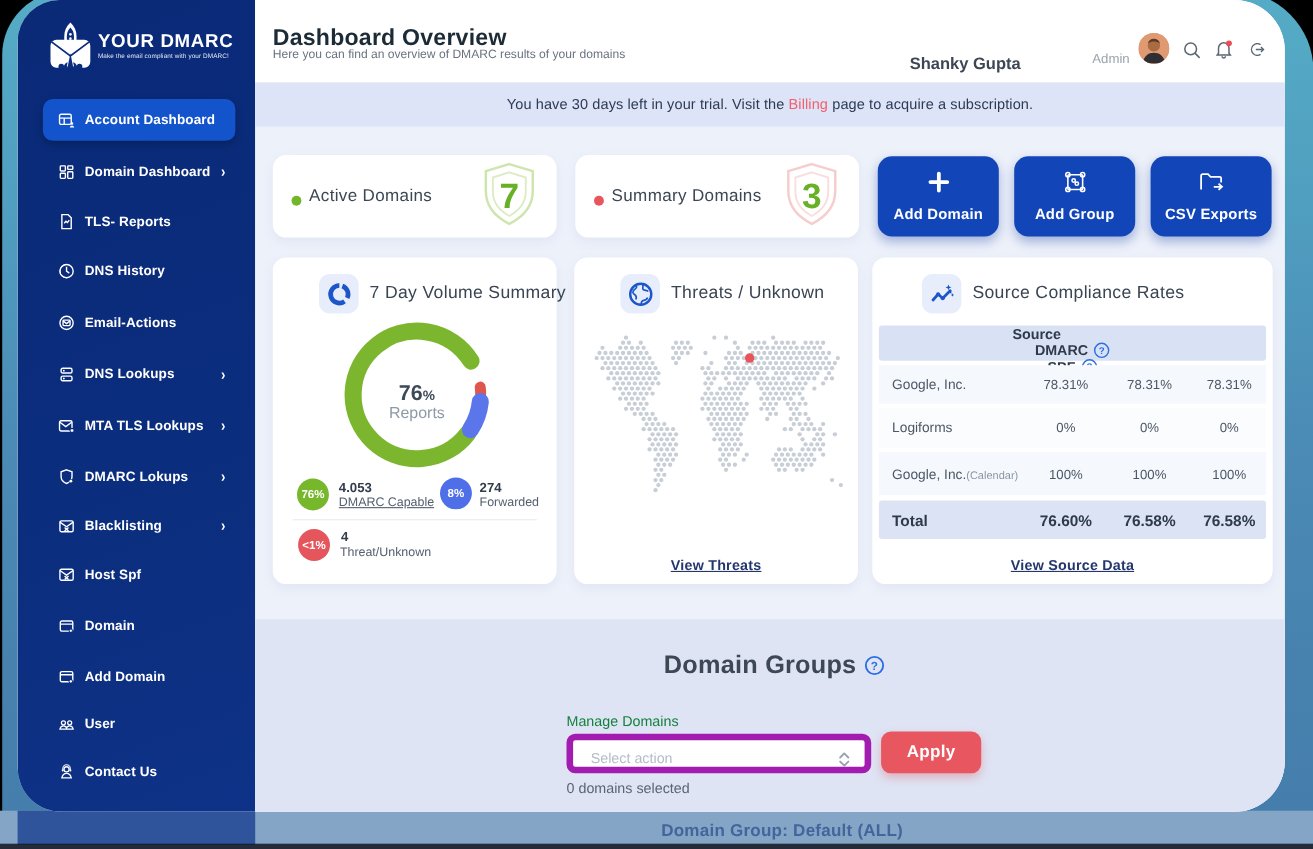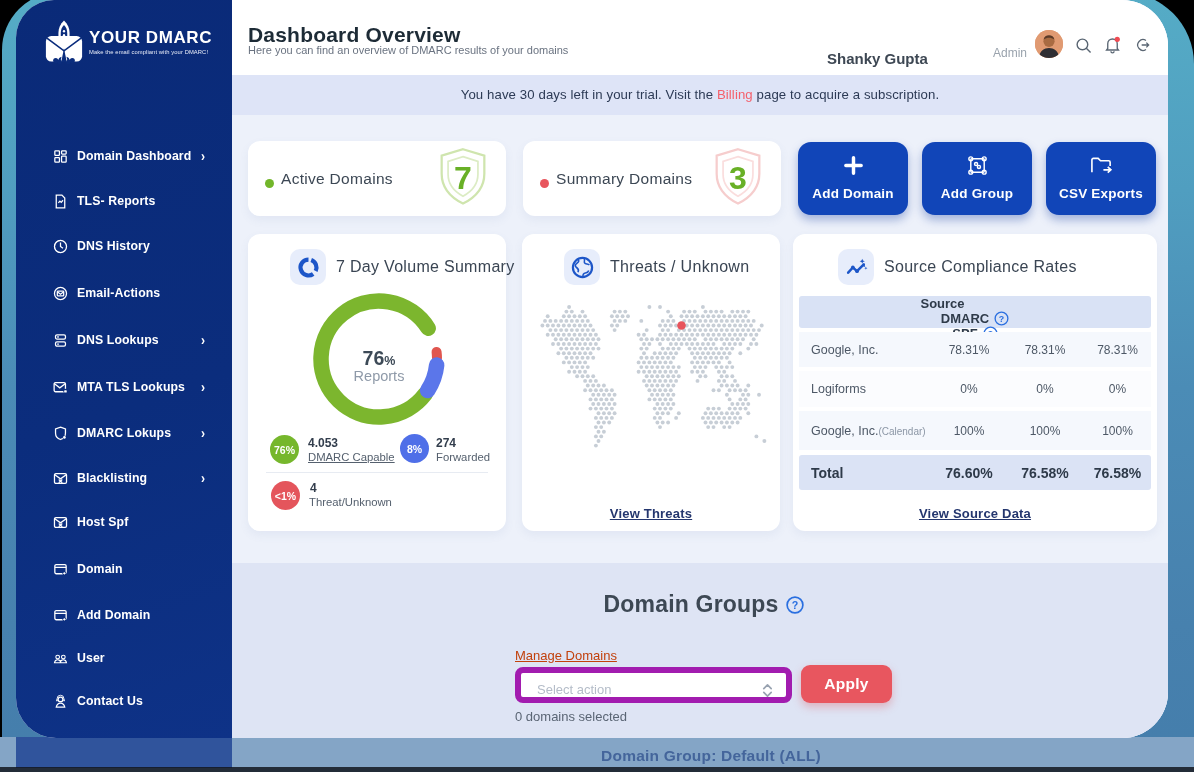--- a/index.html
+++ b/index.html
@@ -61,21 +61,21 @@
 .trow > div { white-space:nowrap; }
 .thead { background:#d9e2f5; border-radius:3px; }
 .c1 { padding-left:12px; width:133px; }
 .c2 { width:74px; text-align:center; font-size:12px; }
 .c3 { width:78px; text-align:center; font-size:12px; }
 .c4 { width:67px; text-align:center; font-size:12px; }
 
 #dgsec { position:absolute; left:0; top:563px; width:936px; height:175px; background:#dee4f4; }
 #dgtitle { position:absolute; left:0; top:28px; width:943px; text-align:center;
   font-size:23px; font-weight:bold; color:#3d4854; letter-spacing:.2px; }
-#mdlabel { position:absolute; left:283px; top:85px; font-size:13px; color:#c2410c;text-decoration:underline; }
+#mdlabel { position:absolute; left:283px; top:85px; font-size:13px; color:#15803d; }
 #selbox { position:absolute; left:283px; top:104px; width:277px; height:36px; background:#fff;
   border:6px solid #a21caf; border-radius:8px; font-size:13px; color:#b4bcc8; line-height:34px; padding-left:16px; }
 #applybtn { position:absolute; left:569px; top:102px; width:91px; height:38px; background:#e8565f;
   border-radius:9px; color:#fff; font-size:15.5px; font-weight:bold; text-align:center; line-height:38px;
   letter-spacing:.3px; box-shadow:0 4px 9px rgba(220,80,90,.35); }
 #domsel { position:absolute; left:283px; top:146px; font-size:13px; color:#5a6574; }
 </style>
 </head>
 <body>
 <div id="glow"></div>
@@ -97,20 +97,27 @@
 <path d="M12.5 43.5c.8-3.2 2.3-4.8 4-5l-1.2 5z" fill="#0b2d7d"></path>
 <path d="M25.5 43.5c-.8-3.2-2.3-4.8-4-5l1.2 5z" fill="#0b2d7d"></path>
 <circle cx="10.5" cy="42.5" r="2.6" fill="#0b2d7d"></circle>
           <circle cx="27.5" cy="42.5" r="2.6" fill="#0b2d7d"></circle>
 <circle cx="14.5" cy="44" r="2.3" fill="#0b2d7d"></circle>
           <circle cx="23.5" cy="44" r="2.3" fill="#0b2d7d"></circle>
 </svg>
 <div style="position:absolute;left:44px;top:10px;font-size:17px;font-weight:bold;color:#fff;letter-spacing:.6px;">YOUR DMARC</div>
 <div style="position:absolute;left:44px;top:31px;font-size:5.8px;color:#e8ecf8;letter-spacing:.1px;">Make the email compliant with your DMARC!</div>
 </div>
+<div class="navitem" id="nav-active" style="top:90px;">
+<div class="ic"><svg viewBox="0 0 24 24" fill="none" stroke="#fff" stroke-width="1.8">
+            <rect x="3" y="4" width="15" height="13" rx="2"></rect>
+            <path d="M3 9h15M9 9v8"></path>
+            <circle cx="19" cy="16" r="1.6" fill="#fff" stroke="none"></circle>
+            <path d="M16.2 21c.3-1.7 1.4-2.6 2.8-2.6s2.5.9 2.8 2.6z" fill="#fff" stroke="none"></path>
+          </svg></div>Account Dashboard</div>
 <div class="navitem" style="top:137px;"><div class="ic"><svg viewBox="0 0 24 24" fill="none" stroke="#fff" stroke-width="1.8">
             <rect x="4" y="4" width="6.5" height="6.5" rx="1"></rect>
             <rect x="13.5" y="4" width="6.5" height="4.5" rx="1"></rect>
             <rect x="4" y="13.5" width="6.5" height="6.5" rx="1"></rect>
             <rect x="13.5" y="11.5" width="6.5" height="8.5" rx="1"></rect>
           </svg></div>Domain Dashboard<span class="chev">›</span></div>
 <div class="navitem" style="top:182px;"><div class="ic"><svg viewBox="0 0 24 24" fill="none" stroke="#fff" stroke-width="1.8">
             <path d="M6 3h8l4 4v14H6z"></path>
             <path d="M9 14l2.2-2.5 1.8 1.7 2.5-3"></path>
           </svg></div>TLS- Reports</div>

